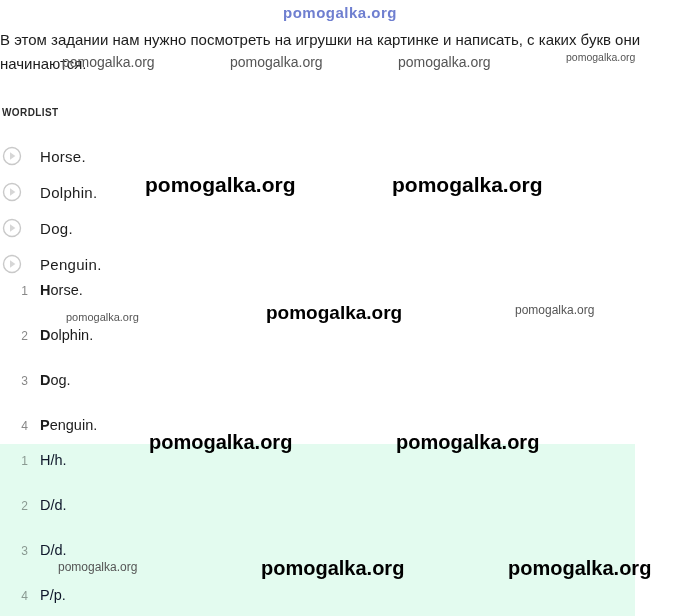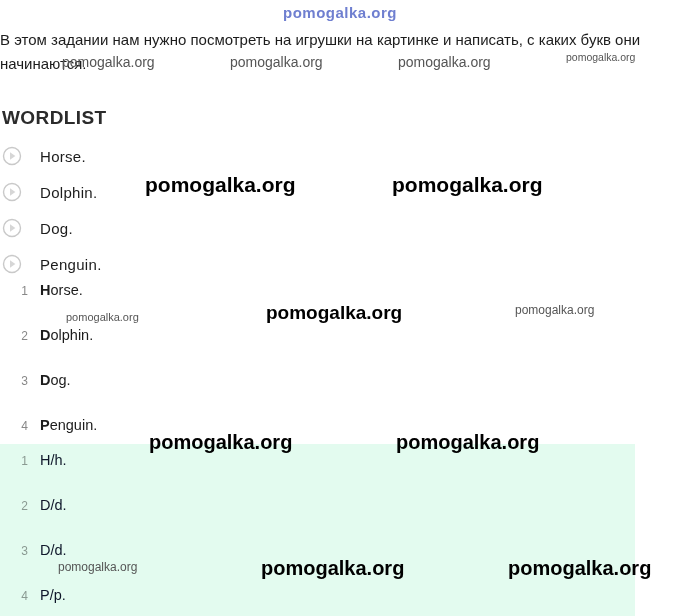--- a/index.html
+++ b/index.html
@@ -50,21 +50,21 @@
     font-size: 15px;
     line-height: 24px;
     color: #1c1c1c;
   }
 
   
   .wordlist-head {
     position: absolute;
     top: 107px;
     left: 2px;
-    font-size: 19px;
+    font-size: 10px;
     font-weight: bold;
     letter-spacing: .4px;
     color: #2b2b2b;
   }
 
   
   .bullet-list {
     position: absolute;
     top: 138px;
     left: 0;

